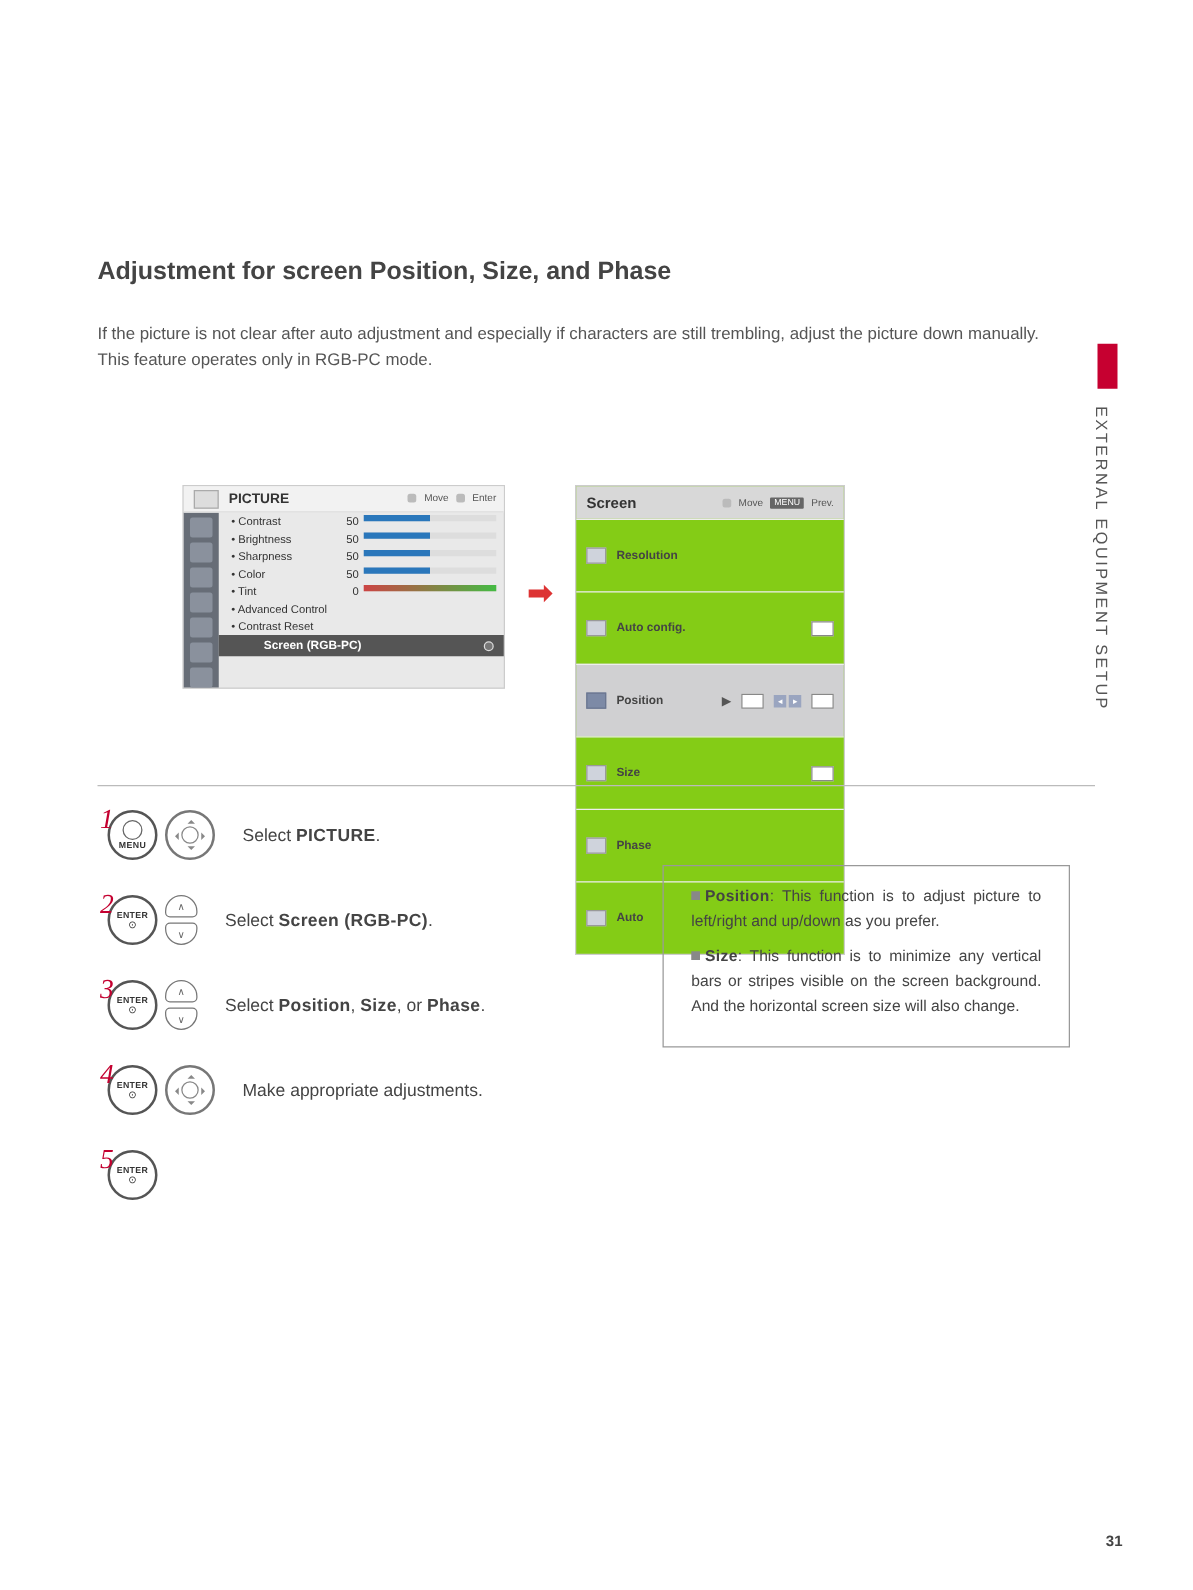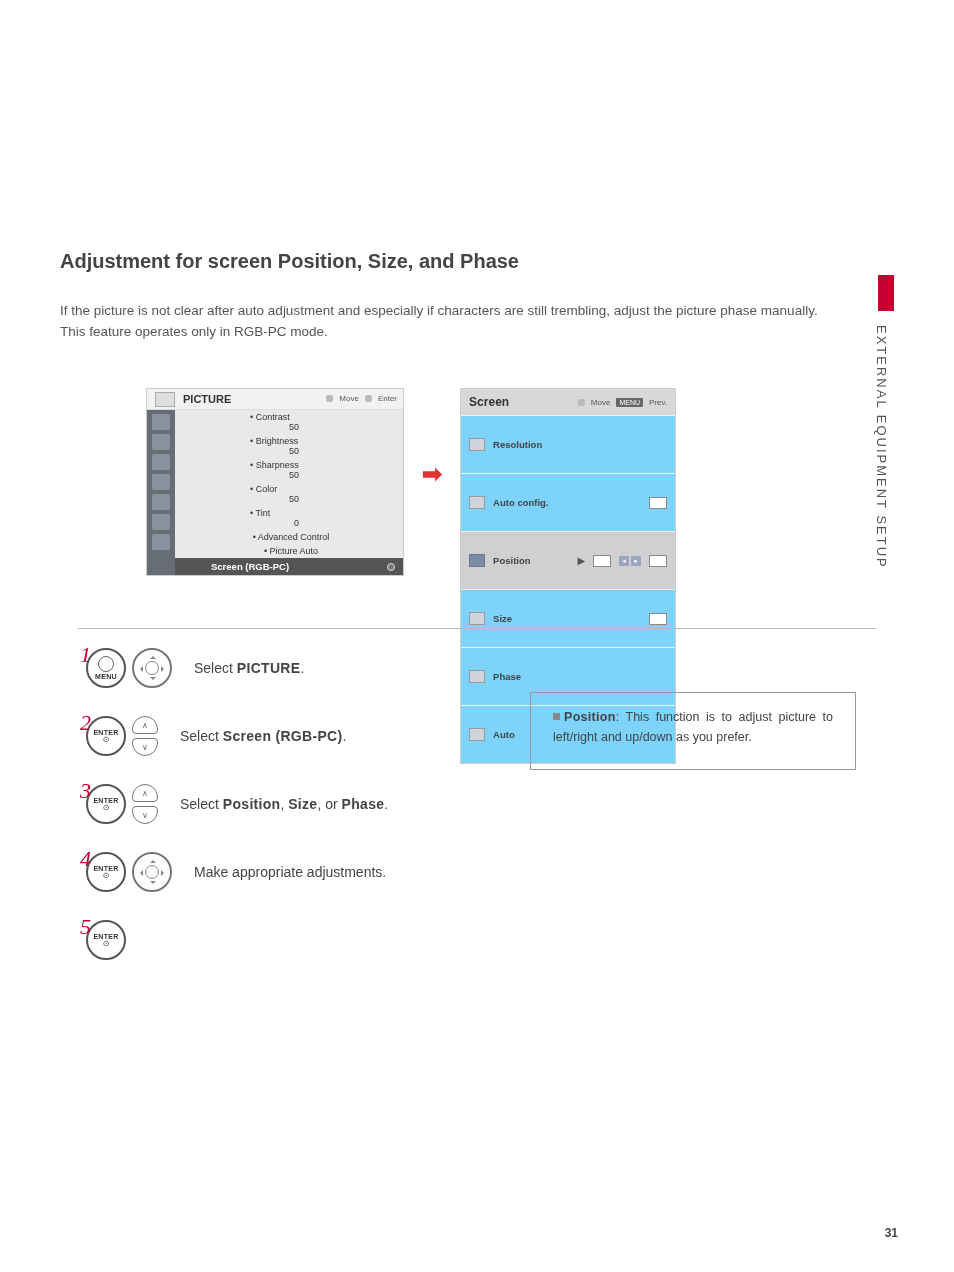--- a/index.html
+++ b/index.html
@@ -6,24 +6,23 @@
   body {
     width: 954px;
     height: 1272px;
     background: #fff;
     font-family: "Helvetica Neue", Arial, sans-serif;
     color: #333;
     position: relative;
   }
   .content {
     position: absolute;
-    left: 60px;
+    left: 78px;
     top: 206px;
     width: 800px;
-    margin-top: 44px;
   }
   .title {
     font-size: 20px;
     font-weight: bold;
     color: #444;
     margin-bottom: 28px;
   }
   .intro {
     font-size: 13.5px;
     line-height: 1.55;
@@ -105,45 +104,44 @@
   .osd-side{
     width:28px; background:#676d77;
     display:flex; flex-direction:column; align-items:center;
     padding-top:4px; gap:4px;
   }
   .osd-side .sic{
     width:18px;height:16px;background:#8a919d;border-radius:2px;
   }
   .osd-list{flex:1;}
   .osd-row-item{
-    display:flex; align-items:center;
+    display:flex; 
     padding:2px 6px 2px 10px;
     font-size:9px;
-    flex-direction:column;
   }
   .osd-row-item .lbl{width:82px;}
   .osd-row-item .val{width:20px;text-align:right;margin-right:4px;}
   .bar{flex:1;height:5px;background:#ddd;position:relative;}
   .bar .fill{position:absolute;left:0;top:0;bottom:0;background:#2a77bb;width:50%;}
   .bar.tint{background:#e0d0d0;}
   .bar.tint .fill{background:linear-gradient(90deg,#c44,#4b4);width:100%;}
   .osd-row-item.simple .lbl{width:auto;}
   .osd-selected{
     background:#555;color:#fff;
     padding:3px 8px 3px 36px;
     font-size:9.5px;font-weight:bold;
     display:flex;justify-content:space-between;align-items:center;
   }
   .osd-selected .radio{width:8px;height:8px;border:1px solid #ddd;border-radius:50%;background:#777;}
 
   
   .osd-screen{
     width:216px;
     border:1px solid #ccc;
-    background:#7dd3fc;
+    background:#84cc16;
     font-size:9px;
   }
   .osd-scr-header{
     background:#d8d8d8; padding:6px 8px;
     font-weight:bold;font-size:12px;color:#333;
     display:flex;align-items:center;justify-content:space-between;
   }
   .osd-scr-header .hints{font-size:8px;font-weight:500;color:#555;display:flex;gap:6px;align-items:center;}
   .prev-badge{background:#666;color:#fff;font-size:7px;padding:1px 3px;border-radius:1px;}
   .scr-item{
@@ -226,21 +224,21 @@
   }
   .info-item{margin-bottom:8px;text-align:justify;}
   .info-item .sq{display:inline-block;width:7px;height:7px;background:#888;margin-right:4px;vertical-align:1px;}
   .info-item b{font-weight:bold;letter-spacing:0.3px;}
 </style>
 </head>
 <body>
 
 <div class="content">
   <div class="title">Adjustment for screen Position, Size, and Phase</div>
-  <div class="intro">If the picture is not clear after auto adjustment and especially if characters are still trembling, adjust the picture phase manually.</div>
+  <div class="intro">If the picture is not clear after auto adjustment and especially if characters are still trembling, adjust the picture down manually.</div>
   <div class="intro">This feature operates only in RGB-PC mode.</div>
 </div>
 
 <div class="side-rail">
   <div class="red-tab"></div>
   <div class="vtext">EXTERNAL EQUIPMENT SETUP</div>
 </div>
 <div class="page-num">31</div>
 
 <div class="osd-row">
@@ -298,21 +296,21 @@
           <span class="lbl">• Tint</span>
           <span class="val">0</span>
           <span class="bar tint">
               <span class="fill"></span>
             </span>
         </div>
         <div class="osd-row-item simple">
           <span class="lbl">• Advanced Control</span>
         </div>
         <div class="osd-row-item simple">
-          <span class="lbl">• Picture Auto</span>
+          <span class="lbl">• Contrast Reset</span>
         </div>
         <div class="osd-selected">
           <span>Screen (RGB-PC)</span>
           <span class="radio"></span>
         </div>
       </div>
     </div>
   </div>
 
   <div class="arrow-red">➡</div>
@@ -434,13 +432,16 @@
       <span class="btn-label">ENTER</span>
       <span class="btn-sub">⊙</span>
     </div>
   </div>
 </div>
 
 <div class="info-box">
   <div class="info-item">
     <span class="sq"></span><b>Position</b><span>: This function is to adjust picture to left/right and up/down as you prefer.</span>
   </div>
+  <div class="info-item">
+    <span class="sq"></span><b>Size</b><span>: This function is to minimize any vertical bars or stripes visible on the screen background. And the horizontal screen size will also change.</span>
+  </div>
 </div>
 
 </body></html>

